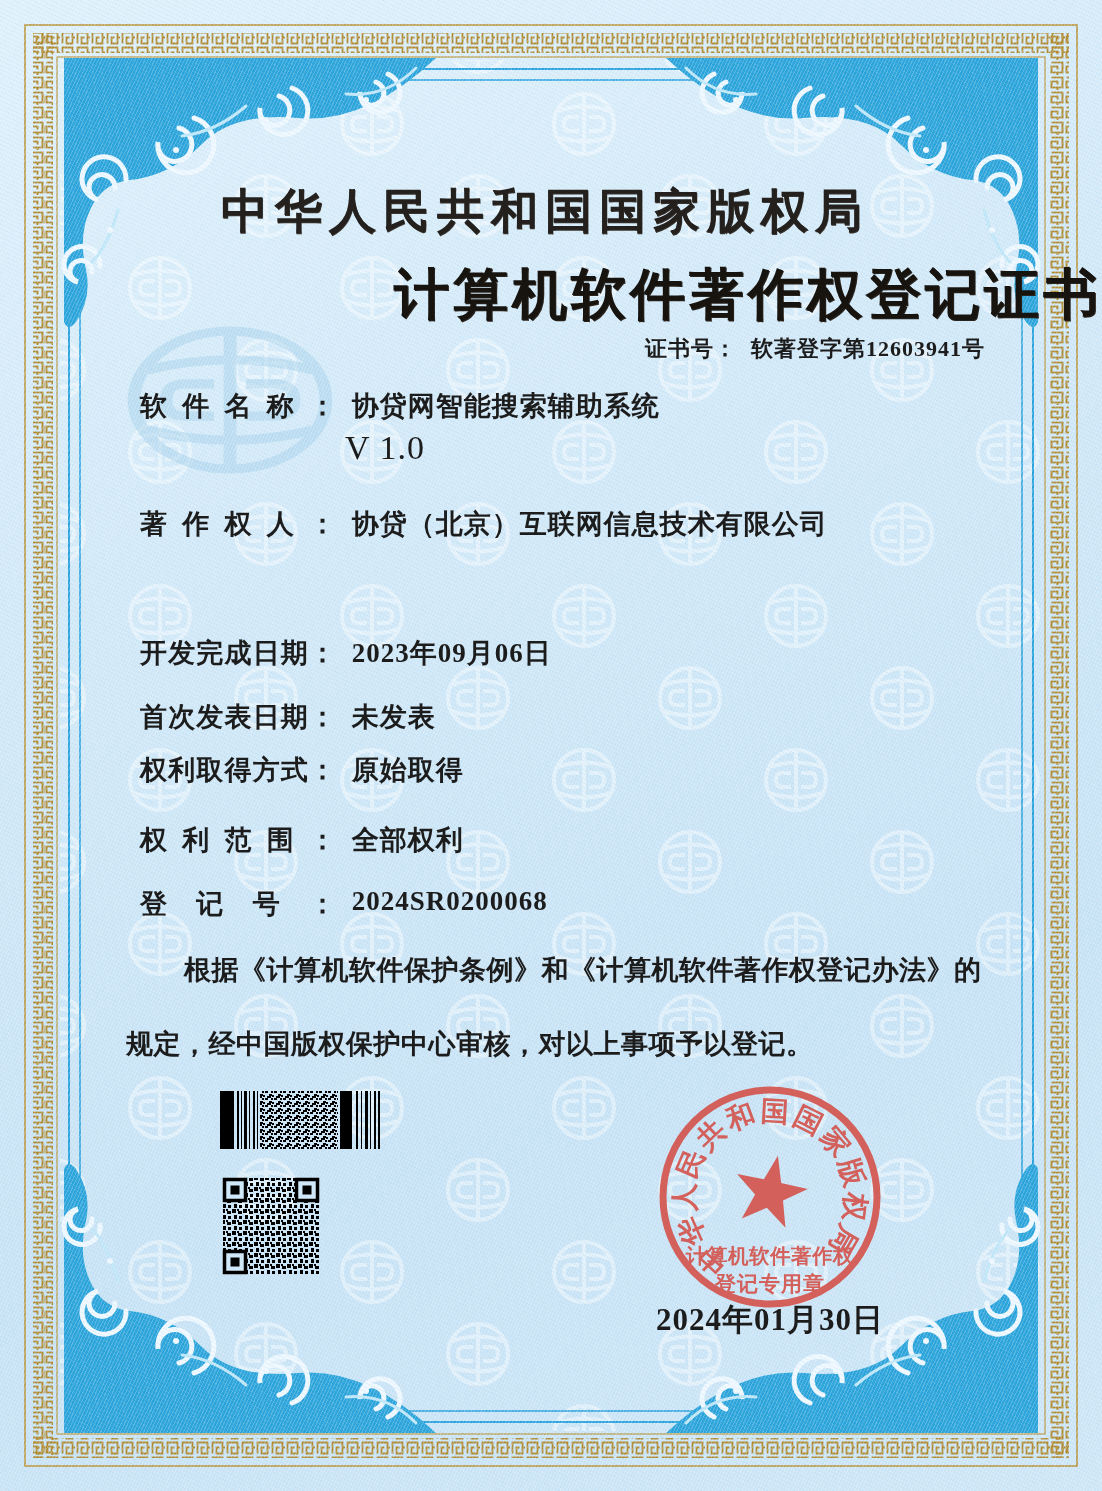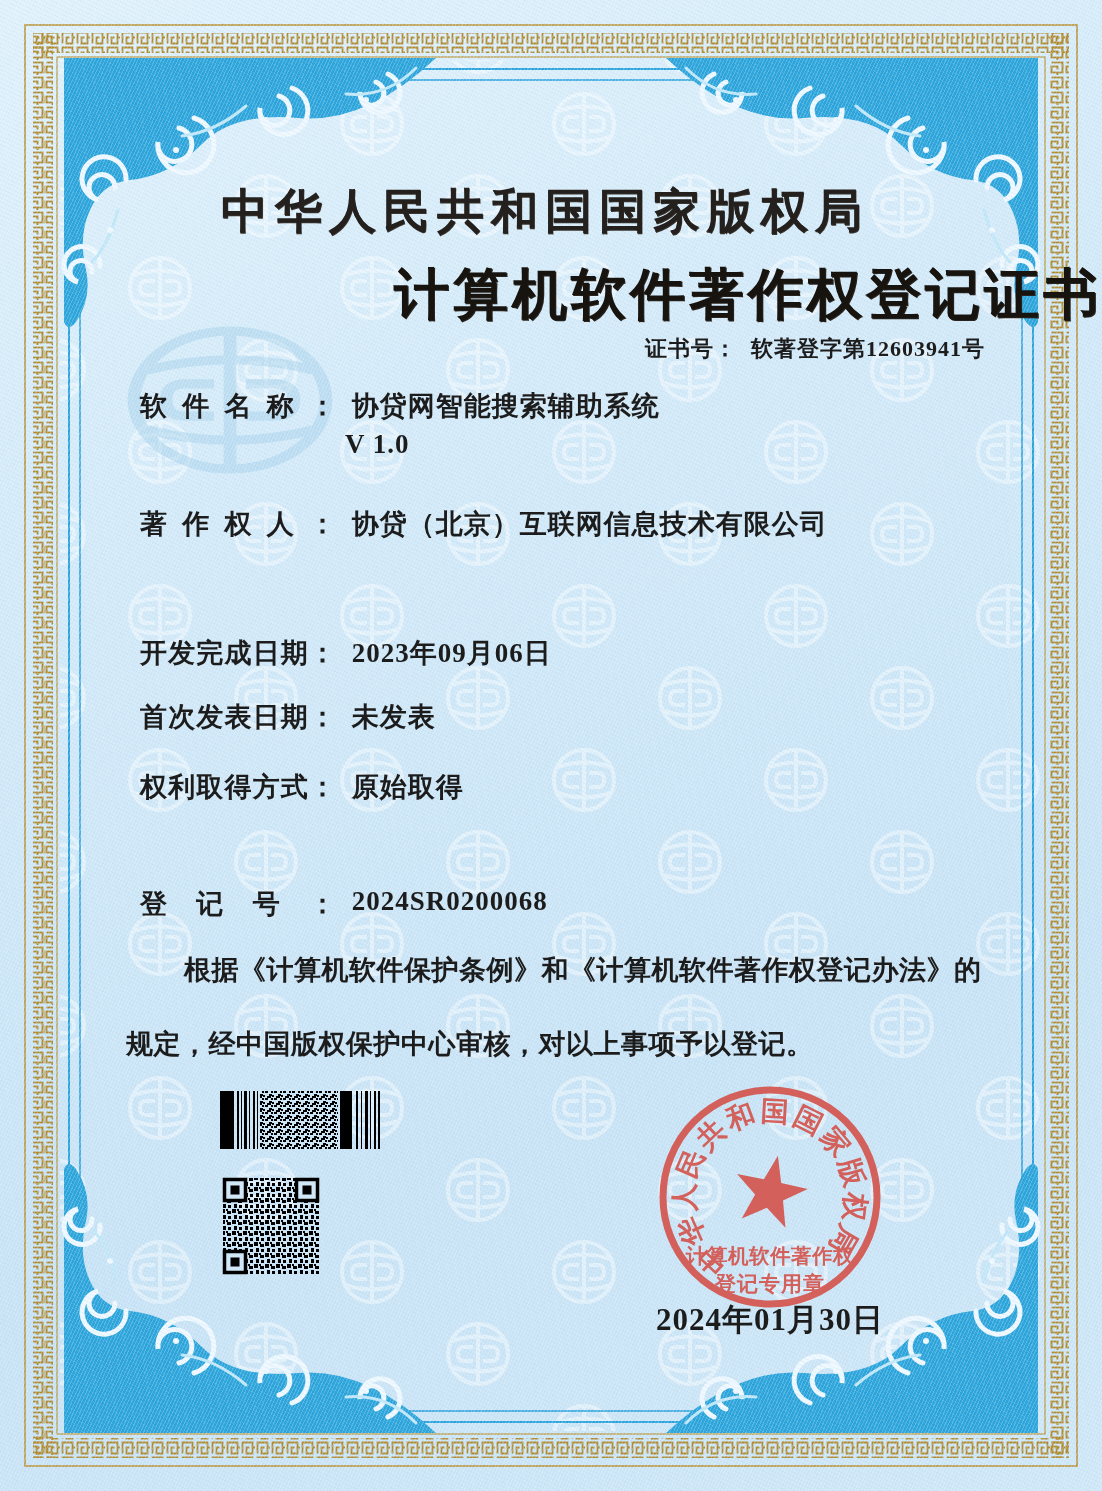--- a/index.html
+++ b/index.html
@@ -32,21 +32,21 @@
   .certno{
     top:334px;right:117px;font-size:22px;font-weight:bold;letter-spacing:1px;
   }
   .certno .lbl{margin-right:14px;}
   .frow{left:140px;font-size:27px;font-weight:bold;white-space:nowrap;}
   .flabel{
     display:inline-block;width:196px;vertical-align:top;
     text-align:justify;text-align-last:justify;
   }
   .fvalue{display:inline-block;margin-left:9px;letter-spacing:1px;}
-  .fvalue2{left:345px;font-size:27px;font-weight:bold;letter-spacing:1px;}
+  .fvalue2{left:345px;font-size:34px;font-weight:normal;letter-spacing:1px;}
   .stline{left:126px;font-size:27px;font-weight:600;letter-spacing:0.5px;white-space:nowrap;}
   .stline.indent{text-indent:58px;}
   .date{
     left:600px;top:1299px;width:340px;text-align:center;
     font-size:31px;font-weight:bold;letter-spacing:1px;
   }
   .barcode{left:220px;top:1091px;}
   .qrcode{left:221px;top:1176px;}
   .sealsvg{left:640px;top:1067px;opacity:0.9;}
   .seal-arc-char{font-size:28px;font-weight:bold;fill:#d4524b;
@@ -157,25 +157,29 @@
   <div class="abs frow" style="top:635px">
     <span class="flabel">开发完成日期：</span>
     <span class="fvalue">2023年09月06日</span>
   </div>
 
   <div class="abs frow" style="top:699px">
     <span class="flabel">首次发表日期：</span>
     <span class="fvalue">未发表</span>
   </div>
 
-  <div class="abs frow" style="top:769px">
+  <div class="abs frow" style="top:752px">
     <span class="flabel">权利取得方式：</span>
     <span class="fvalue">原始取得</span>
   </div>
 
+  <div class="abs frow" style="top:822px">
+    <span class="flabel">权利范围：</span>
+    <span class="fvalue">全部权利</span>
+  </div>
 
   <div class="abs frow" style="top:886px">
     <span class="flabel">登记号：</span>
     <span class="fvalue">2024SR0200068</span>
   </div>
 
   <div class="abs stline" style="top:1026px">规定，经中国版权保护中心审核，对以上事项予以登记。</div>
   <div class="abs stline indent" style="top:952px">根据《计算机软件保护条例》和《计算机软件著作权登记办法》的</div>
 
   <svg class="abs barcode" width="160" height="58" viewBox="0 0 160 58">

